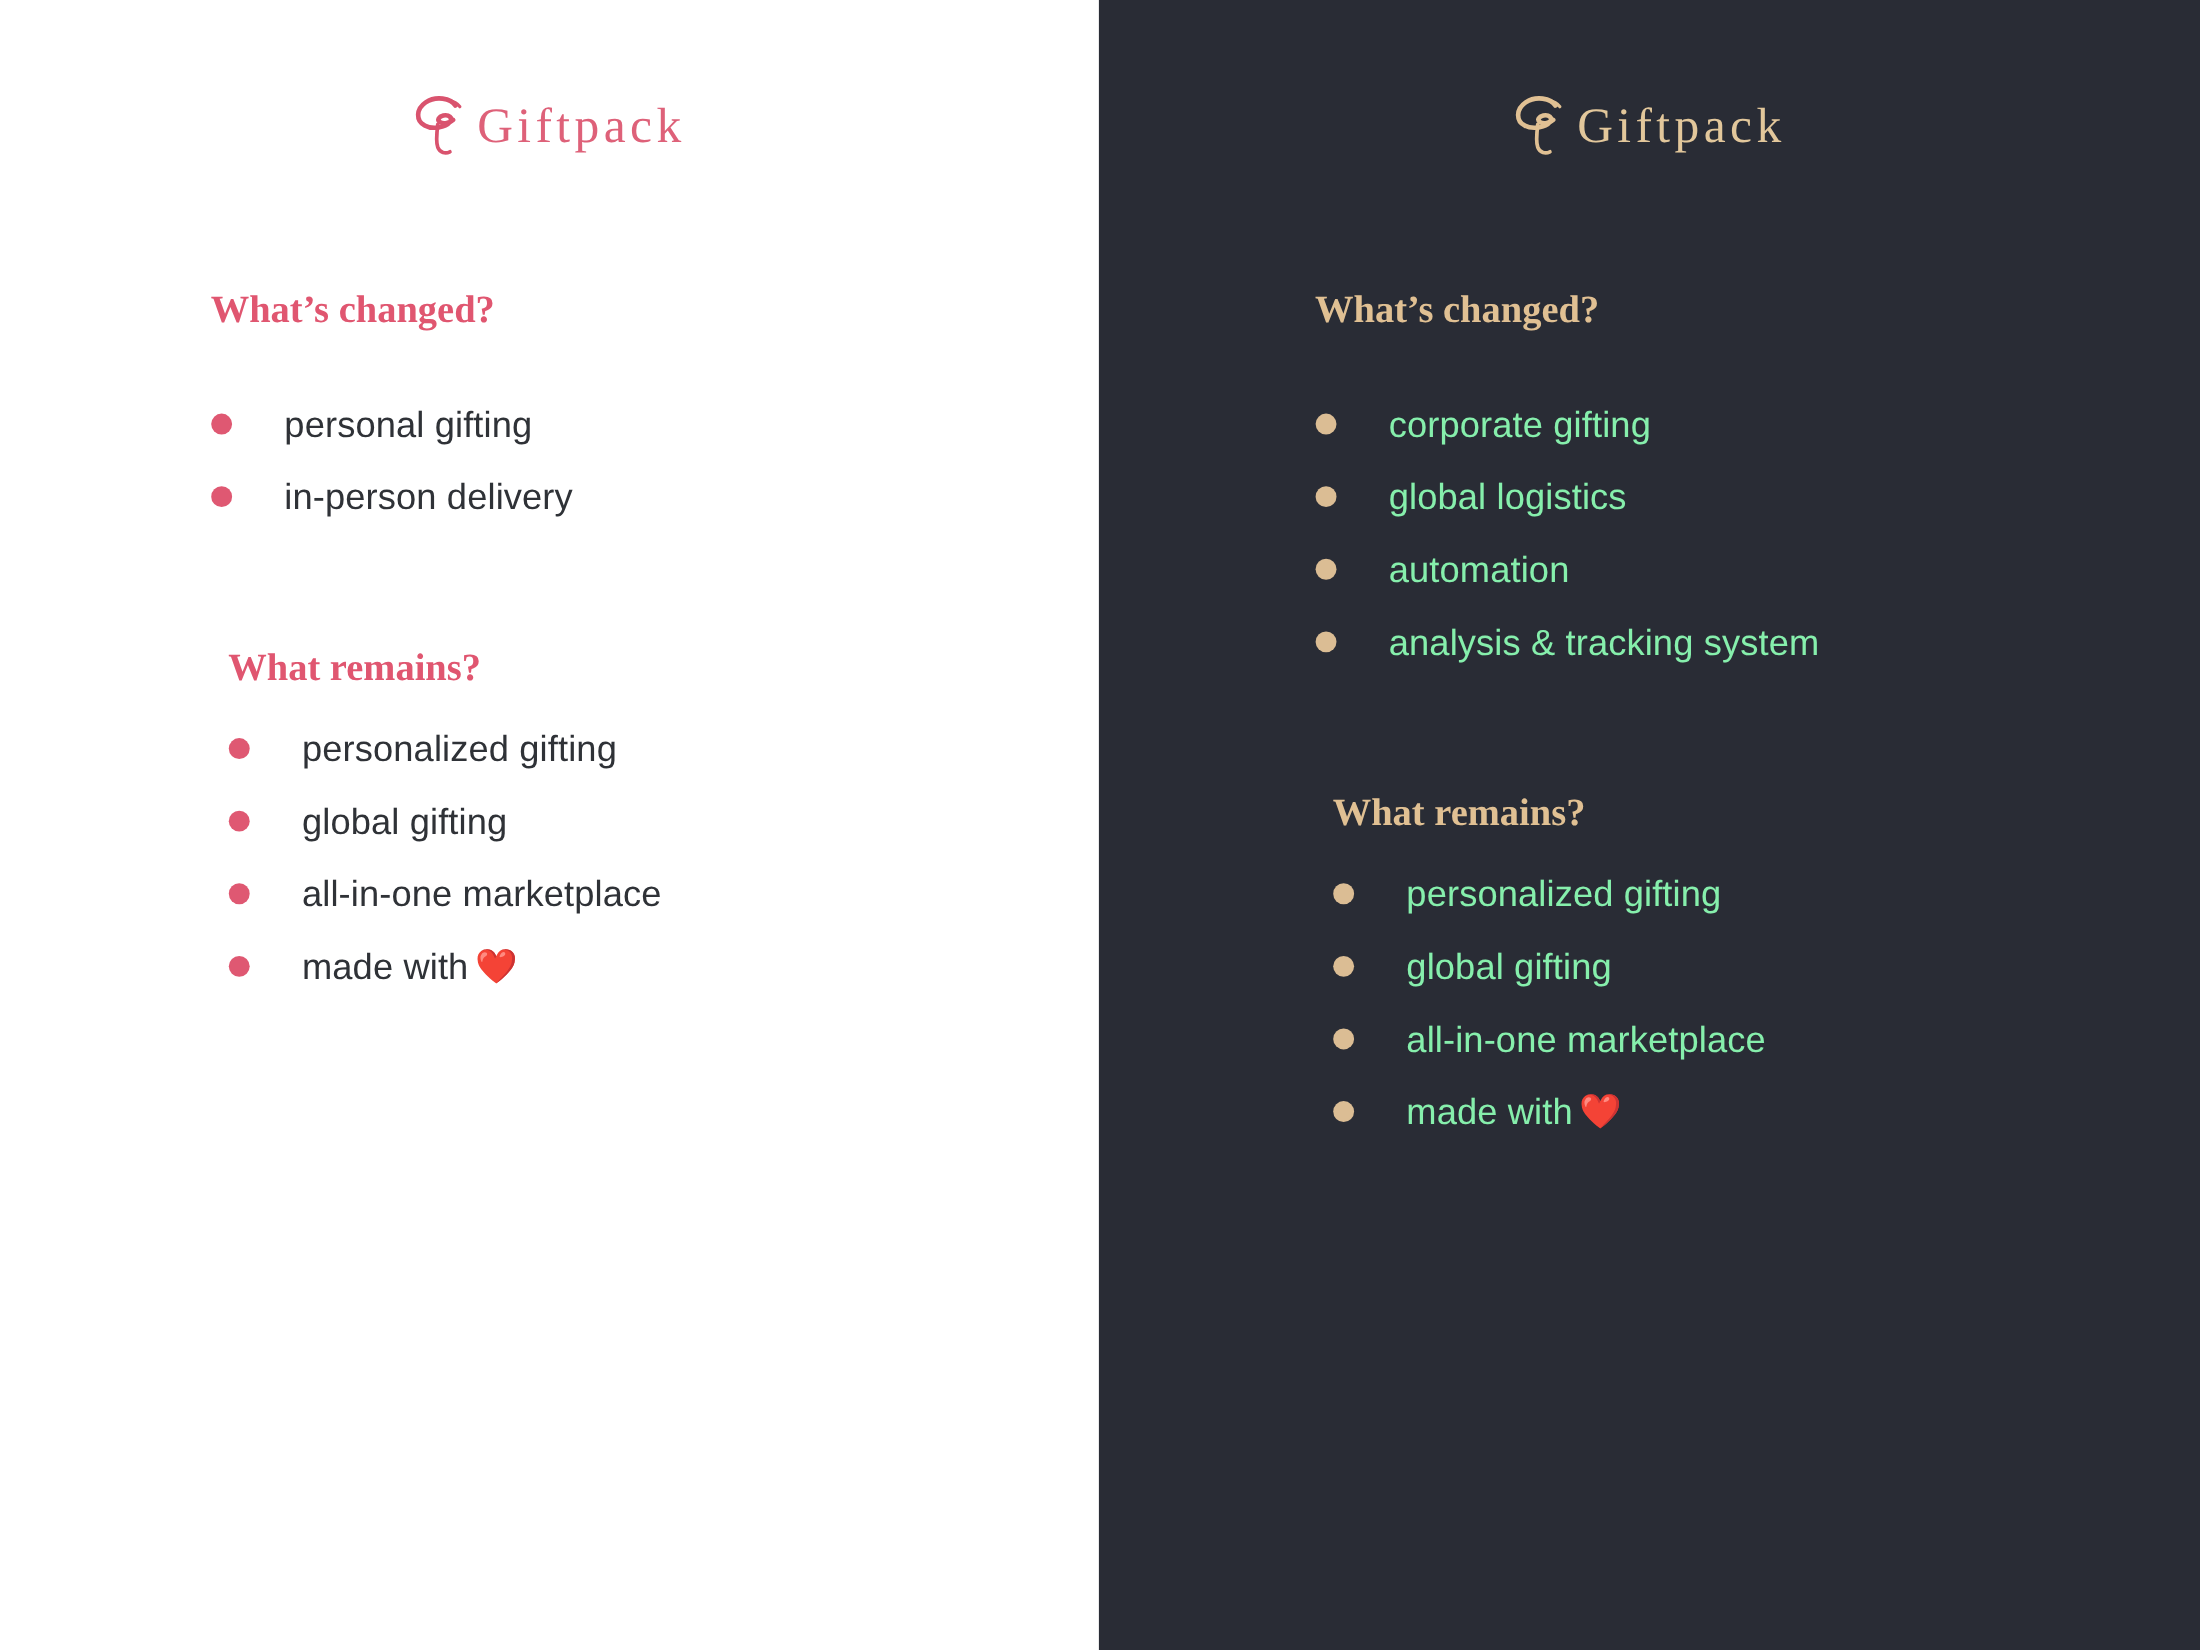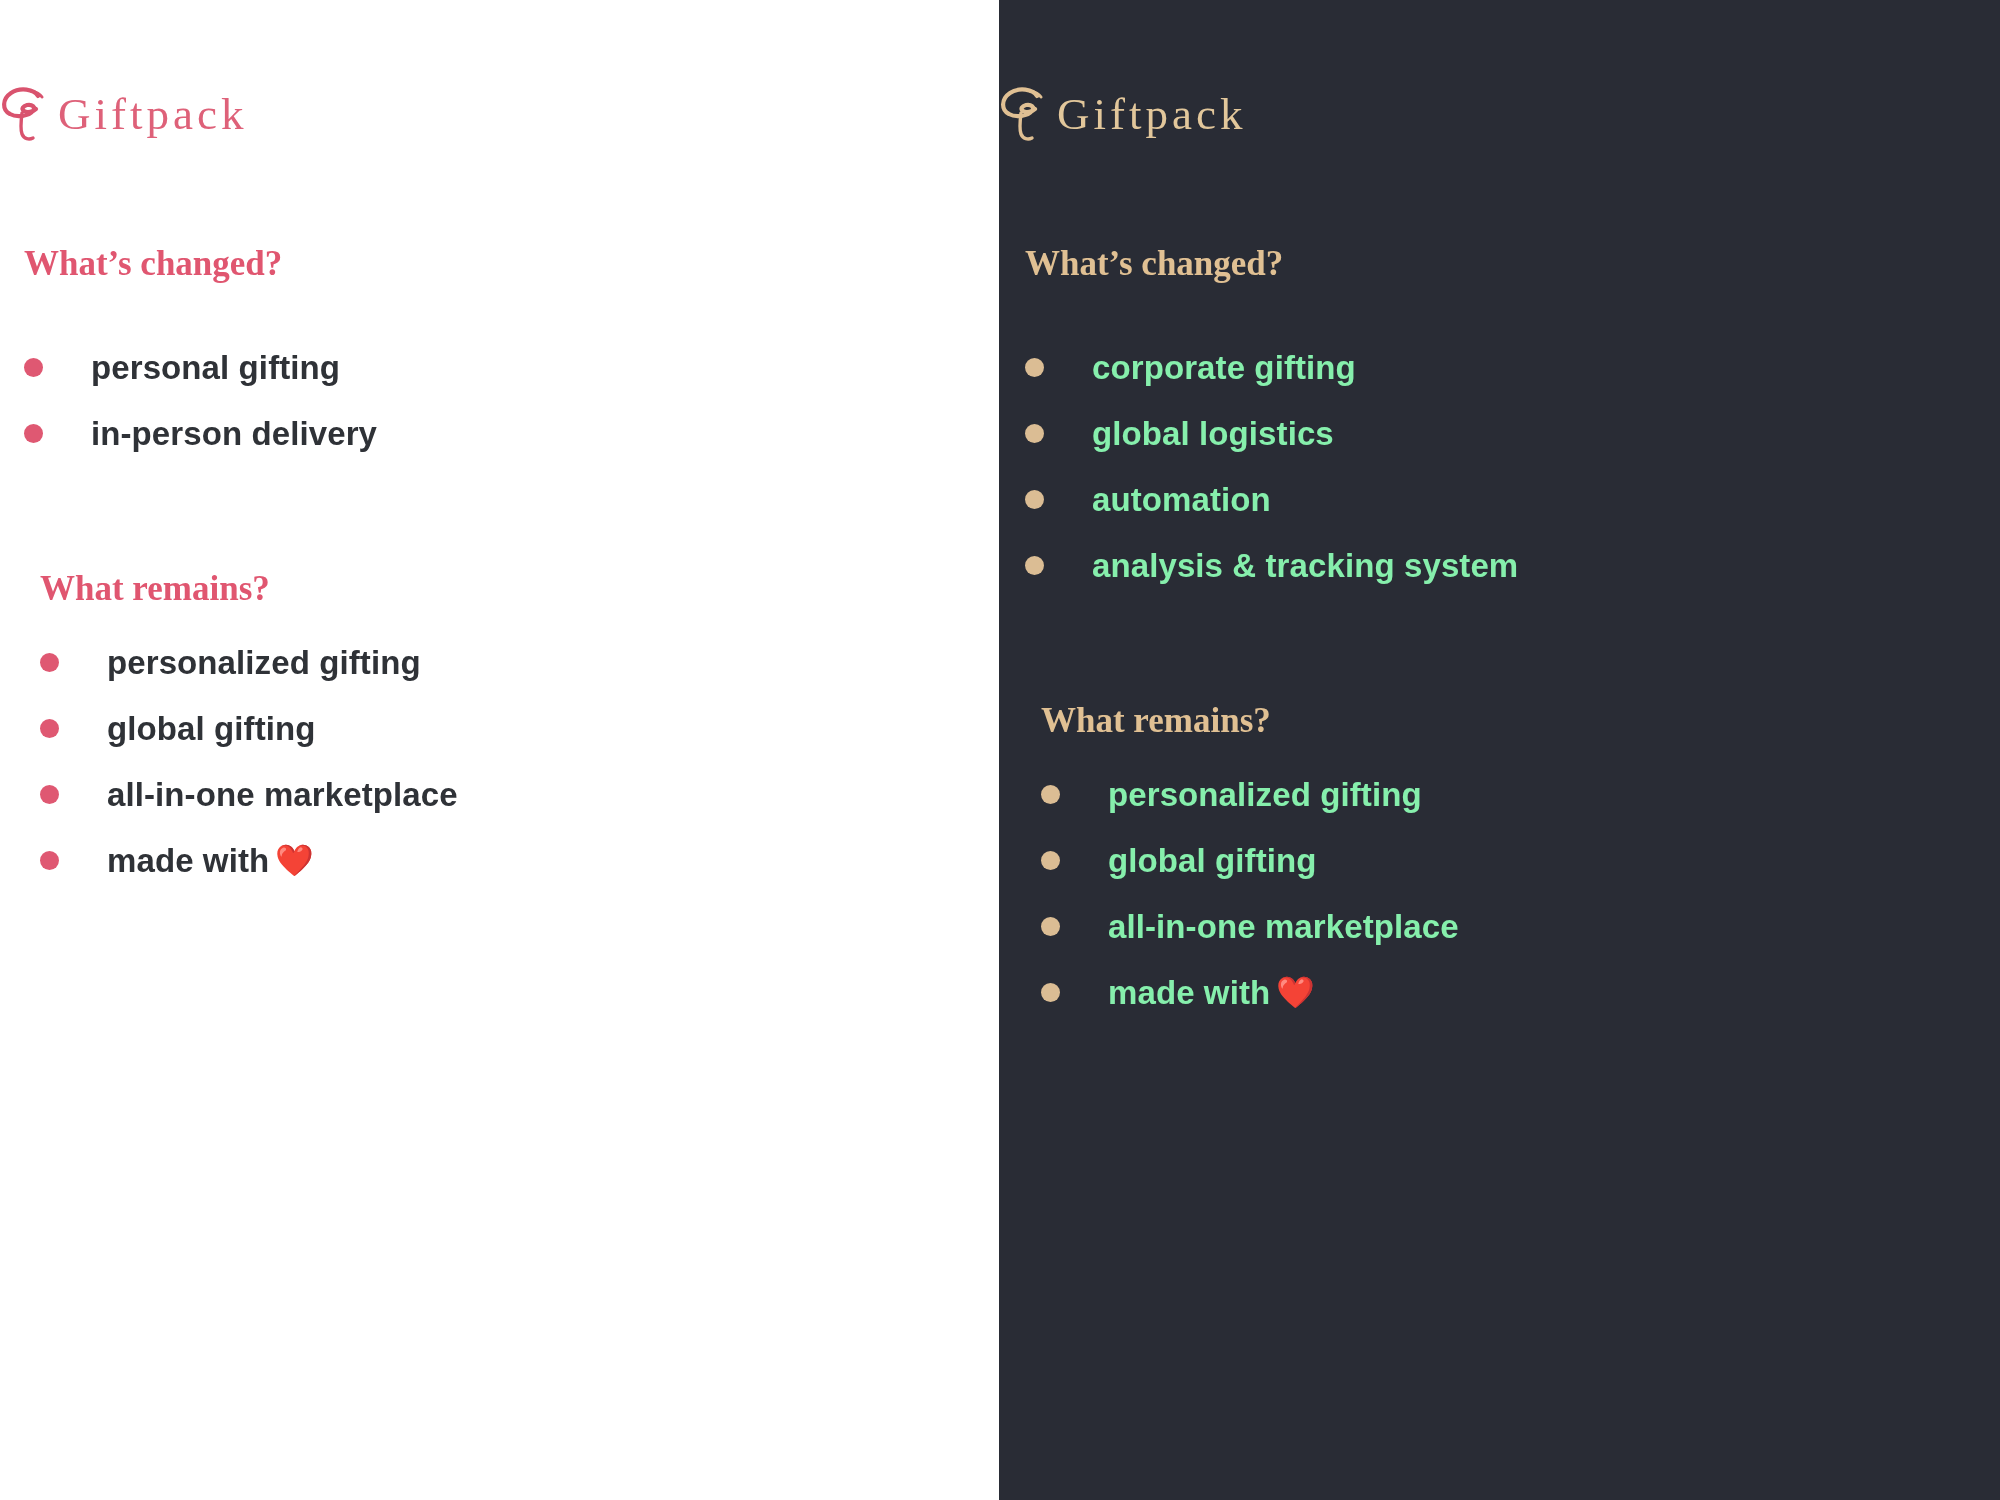--- a/index.html
+++ b/index.html
@@ -37,21 +37,22 @@
 
   
   .inner {
     position: absolute;
     top: 0;
     left: 0;
     width: 100%;
     height: 100%;
     display: flex;
     flex-direction: column;
-    align-items: flex-start;
+    align-items: center;
+    gap: 18px;
   }
 
   
   .brand {
     display: flex;
     align-items: center;
     margin-top: 78px;
     height: 72px;
     user-select: none;
   }
@@ -123,21 +124,21 @@
     margin-left: 0px;
     margin-right: 48px;
     display: block;
   }
   .panel-light .dot { background: #df5872; }
   .panel-dark  .dot { background: #dbbd94; }
 
   .item-text {
     font-family: "Liberation Sans", sans-serif;
     font-size: 33px;
-    font-weight: 700;
+    font-weight: 400;
     line-height: 1;
     letter-spacing: 0.1px;
   }
   .panel-light .item-text { color: #2f3237; }
   .panel-dark  .item-text { color: #86efac; }
 
   .heart {
     font-family: "DejaVu Sans", sans-serif;
     color: #ef3b40;
     font-size: 31px;

